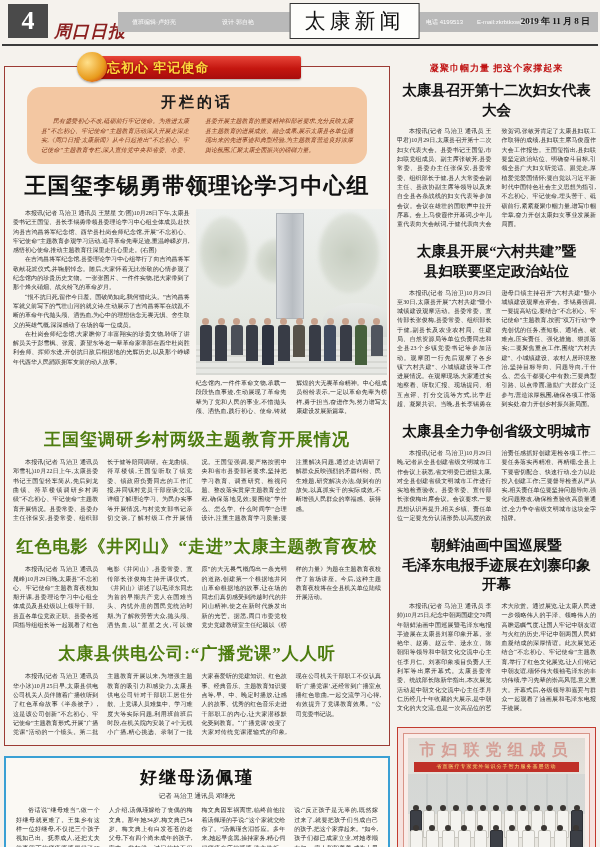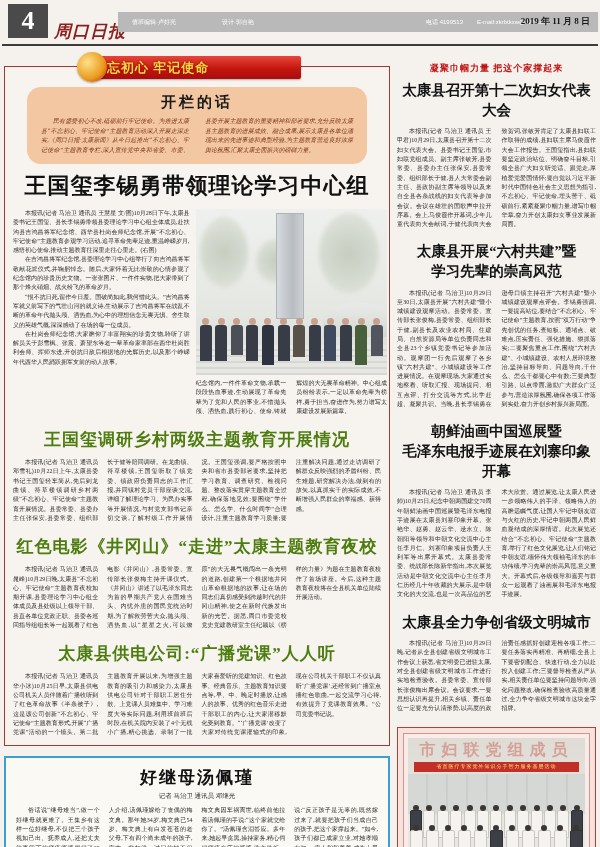--- a/index.html
+++ b/index.html
@@ -126,20 +126,21 @@
   <header class="masthead">
     <div class="pagenum">4</div>
     <div class="brand">周口日报</div>
     <div class="graybar">
       <span class="crew">值班编辑·卢好亮</span>
       <span class="crew2">设计·郭自艳</span>
       <span class="tel">电话 4199513</span>
       <span class="mail">E-mail:zkrbtkxw@126.com</span>
     </div>
     <div class="pagedate">2019 年 11 月 8 日</div>
+    <div class="section-box">太康新闻</div>
   </header>
 
   <main class="content">
 
     <section class="left-wrap">
 
       <div class="banner">
         <span class="emblem"></span>
         <span class="banner-text">不忘初心 牢记使命</span>
       </div>
@@ -227,41 +228,41 @@
         <div class="kicker">凝聚巾帼力量  把这个家撑起来</div>
         <h3 class="r-head">太康县召开第十二次妇女代表大会</h3>
         <div class="cols2">
           <p>本报讯(记者 马治卫 通讯员 王甲君)10月29日,太康县召开第十二次妇女代表大会。县委书记王国玺,市妇联党组成员、副主席张敏芳,县委常委、县委办主任张保安,县委常委、组织部长于健,县人大常委会副主任、县政协副主席等领导以及来自全县各条战线的妇女代表等参加会议。会议在雄壮的国歌声中拉开序幕。会上,马俊霞作开幕词,少年儿童代表向大会献词,于健代表向大会致贺词,张敏芳肯定了太康县妇联工作取得的成绩,县妇联主席马俊霞作大会工作报告。王国玺指出,县妇联要坚定政治站位、明确奋斗目标,引领全县广大妇女听党话、跟党走,厚植爱党爱国情怀;要自觉以习近平新时代中国特色社会主义思想为指引,不忘初心、牢记使命,埋头苦干、砥砺前行,紧紧凝聚巾帼力量,谱写巾帼华章,奋力开创太康妇女事业发展新局面。</p>
         </div>
       </div>
 
       <div class="r-art">
         <h3 class="r-head">
           <span>太康县开展“六村共建”暨</span><br>
-          <span>学习先辈的崇高风范</span>
+          <span>县妇联要坚定政治站位</span>
         </h3>
         <div class="cols2">
           <p>本报讯(记者 马治卫)10月29日至30日,太康县开展“六村共建”暨小城镇建设观摩活动。县委常委、宣传部长张俊梅,县委常委、组织部长于健,副县长及农业农村局、住建局、自然资源局等单位负责同志和全县23个乡镇党委书记等参加活动。观摩团一行先后观摩了各乡镇“六村共建”、小城镇建设等工作进展情况。在观摩现场,大家通过实地察看、听取汇报、现场提问、相互点评、打分交流等方式,比学赶超、凝聚共识。当晚,县长李锡勇在逊母口镇主持召开“六村共建”暨小城镇建设观摩点评会。李锡勇强调,一要提高站位,要结合“不忘初心、牢记使命”主题教育,按照“双万行动”争先创优的任务,查短板、通堵点、破难点,压实责任、强化措施、狠抓落实;二要聚焦重点工作,围绕“六村共建”、小城镇建设、农村人居环境整治,坚持目标导向、问题导向,干什么、怎么干都要心中有数;三要典型引路、以点带面,激励广大群众广泛参与,营造浓厚氛围,确保各项工作落到实处,奋力开创乡村振兴新局面。</p>
+        </div>
+      </div>
+
+      <div class="r-art">
+        <h3 class="r-head">太康县全力争创省级文明城市</h3>
+        <div class="cols2">
+          <p>本报讯(记者 马治卫)10月29日晚,记者从全县创建省级文明城市工作会议上获悉,省文明委已进驻太康,对全县创建省级文明城市工作进行实地检查验收。县委常委、宣传部长张俊梅出席会议。会议要求,一要思想认识再提升,相关乡镇、责任单位一定要充分认清形势,以高度的政治责任感抓好创建迎检各项工作;二要任务落实再精准、再精细,全县上下要密切配合、快速行动,全力以赴投入创建工作;三要督导检查从严从实,相关责任单位要坚持问题导向,强化问题整改,确保检查验收高质量通过,全力争夺省级文明城市这块金字招牌。</p>
         </div>
       </div>
 
       <div class="r-art">
         <h3 class="r-head">
           <span>朝鲜油画中国巡展暨</span><br>
           <span>毛泽东电报手迹展在刘寨印象开幕</span>
         </h3>
         <div class="cols2">
           <p>本报讯(记者 马治卫 通讯员 李帅)10月25日,纪念中朝两国建交70周年朝鲜油画中国巡展暨毛泽东电报手迹展在太康县刘寨印象开幕。张艳华、赵勇、赵云华、逯永立、陈朝阳等领导和中朝文化交流中心主任李月仁、刘寨印象项目负责人王利军等出席开幕式。太康县委常委、统战部长陈新华指出,本次展览活动是中朝文化交流中心主任李月仁历经几十年收藏的大展示,是中朝文化的大交流,也是一次高品位的艺术大欣赏。通过展览,让太康人民进一步领略伟人的手泽、领略伟人的高瞻远瞩气度,让国人牢记中朝友谊与火红的历史,牢记中朝两国人民鲜血凝结成的深厚情谊。此次展览还结合“不忘初心、牢记使命”主题教育,举行了红色文化展览,让人们铭记中朝友谊,缅怀伟大领袖毛泽东的丰功伟绩,学习先辈的崇高风范,意义重大。开幕式后,各级领导和嘉宾与群众一起观看了油画展和毛泽东电报手迹展。</p>
-        </div>
-      </div>
-
-      <div class="r-art">
-        <h3 class="r-head">太康县全力争创省级文明城市</h3>
-        <div class="cols2">
-          <p>本报讯(记者 马治卫)10月29日晚,记者从全县创建省级文明城市工作会议上获悉,省文明委已进驻太康,对全县创建省级文明城市工作进行实地检查验收。县委常委、宣传部长张俊梅出席会议。会议要求,一要思想认识再提升,相关乡镇、责任单位一定要充分认清形势,以高度的政治责任感抓好创建迎检各项工作;二要任务落实再精准、再精细,全县上下要密切配合、快速行动,全力以赴投入创建工作;三要督导检查从严从实,相关责任单位要坚持问题导向,强化问题整改,确保检查验收高质量通过,全力争夺省级文明城市这块金字招牌。</p>
         </div>
       </div>
 
       <div class="photo-frame">
         <div class="photo-frame-inner">
           <div class="scene2">
             <div class="bsign">市妇联党组成员</div>
             <div class="bbanner">省直医疗专家党外知识分子智力服务基层活动</div>
             <div class="facade"></div>
             <div class="wrow wr1">

